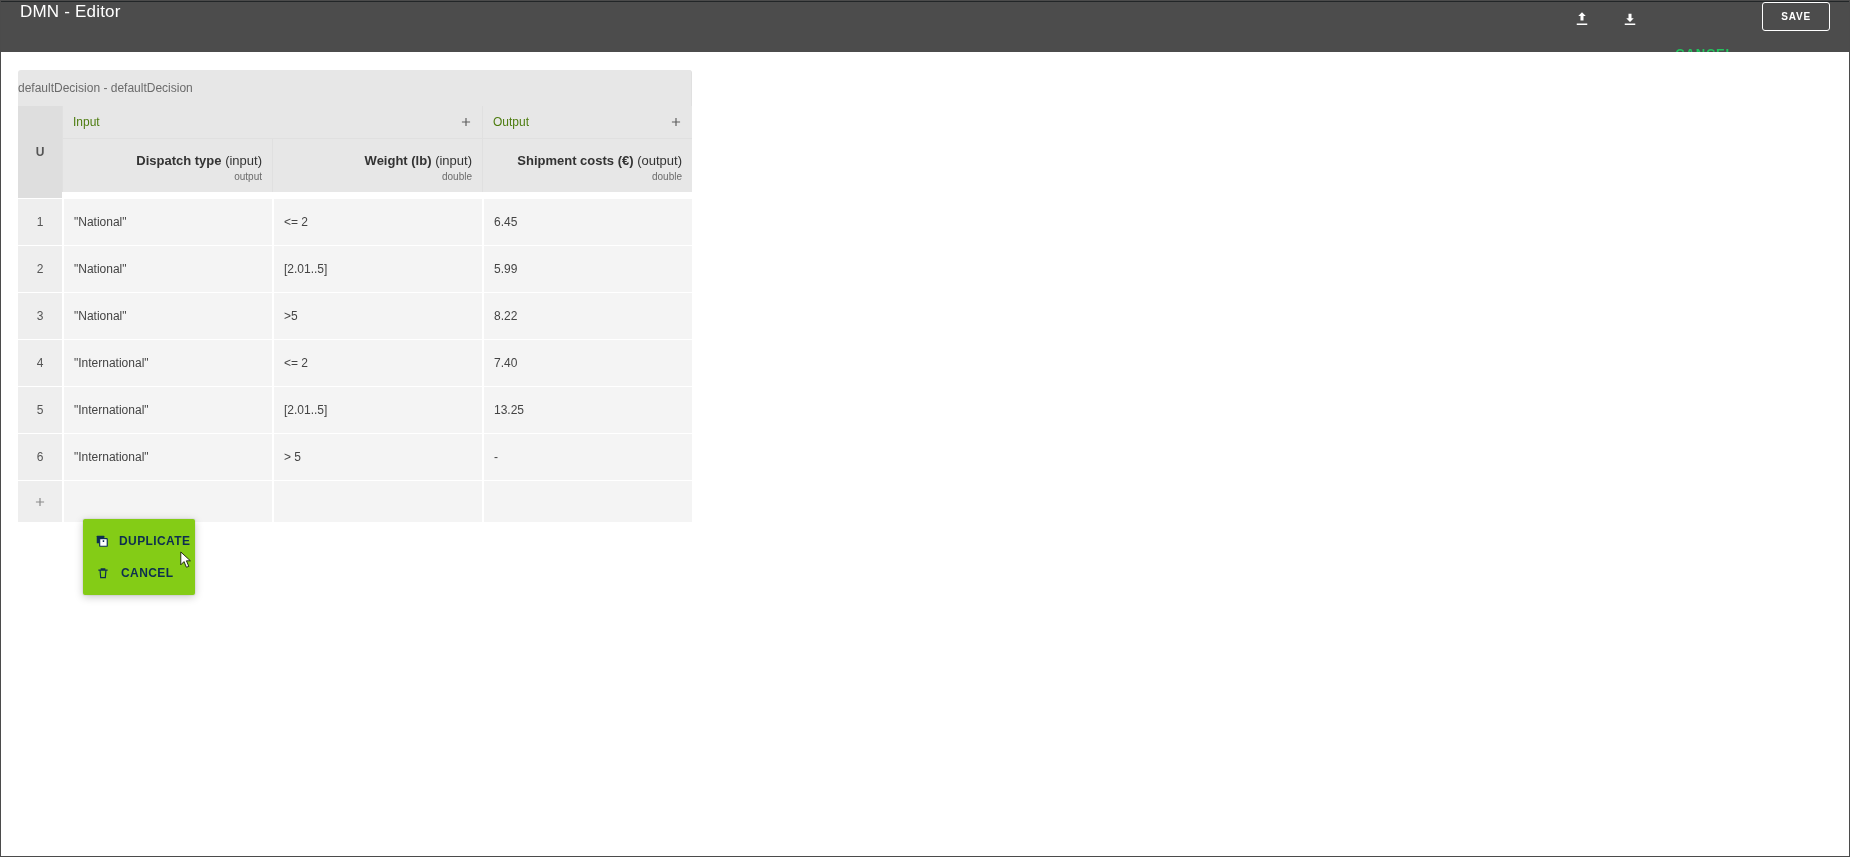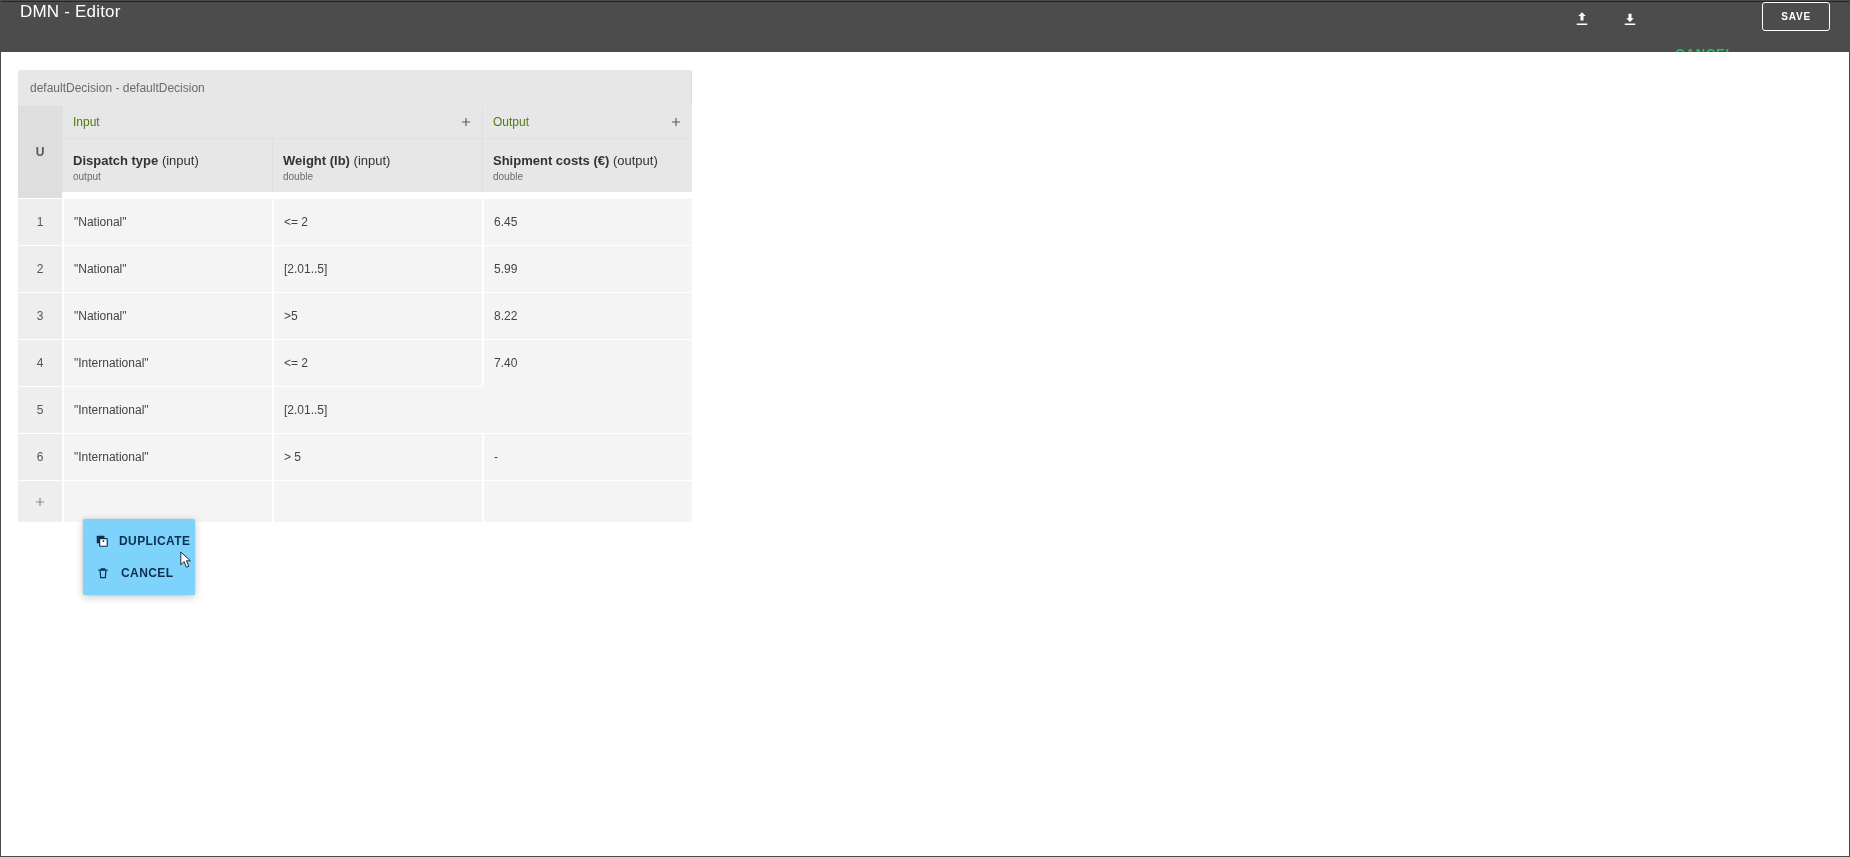--- a/index.html
+++ b/index.html
@@ -71,21 +71,21 @@
     box-shadow: 0 0 0 1px transparent;
   }
 
   
   .dmn-caption {
     height: 36px;
     background: #e7e7e7;
     border-right: 1px solid #e0e0e0;
     display: flex;
     align-items: center;
-    padding-left: 12px;
+    padding-left: 0;
     font-size: 12px;
     color: #6b6b6b;
     border-top-left-radius: 3px;
     border-top-right-radius: 3px;
   }
 
   
   .dmn-group-header {
     display: flex;
     height: 32px;
@@ -122,20 +122,21 @@
     color: #5e5e5e;
     cursor: pointer;
     font-size: 16px;
     font-weight: 400;
   }
 
   
   .dmn-col-header {
     display: flex;
     background: #84cc16;
+    text-align: right;
   }
   .col-head {
     padding: 14px 10px 10px 10px;
     border-left: 1px solid #e0e0e0;
     border-top: 1px solid #e0e0e0;
     background: #e7e7e7;
   }
   .col-head .col-name {
     font-size: 13px;
     color: #333;
@@ -201,21 +202,21 @@
     border-left: 2px solid #fff;
     background: #f4f4f4;
   }
 
   
   .context-menu {
     position: absolute;
     left: 83px;
     top: 467px;
     width: 112px;
-    background: #7dd3fc;
+    background: #84cc16;
     border-radius: 2px;
     box-shadow: 0 2px 8px rgba(0,0,0,.22), 0 0 0 1px rgba(0,0,0,.04);
     padding: 6px 0;
     z-index: 50;
   }
   .context-menu-item {
     display: flex;
     align-items: center;
     gap: 10px;
     padding: 8px 12px;
@@ -342,20 +343,21 @@
         <div class="dmn-body-row">
           <div class="idx-cell">4</div>
           <div class="body-cell c-in1">"International"</div>
           <div class="body-cell c-in2">&lt;= 2</div>
           <div class="body-cell c-out1">7.40</div>
         </div>
         <div class="dmn-body-row">
           <div class="idx-cell">5</div>
           <div class="body-cell c-in1">"International"</div>
           <div class="body-cell c-in2">[2.01..5]</div>
+          <div class="body-cell c-out1">13.25</div>
         </div>
         <div class="dmn-body-row">
           <div class="idx-cell">6</div>
           <div class="body-cell c-in1">"International"</div>
           <div class="body-cell c-in2">&gt; 5</div>
           <div class="body-cell c-out1">-</div>
         </div>
       </div>
 
     <div class="add-row">

